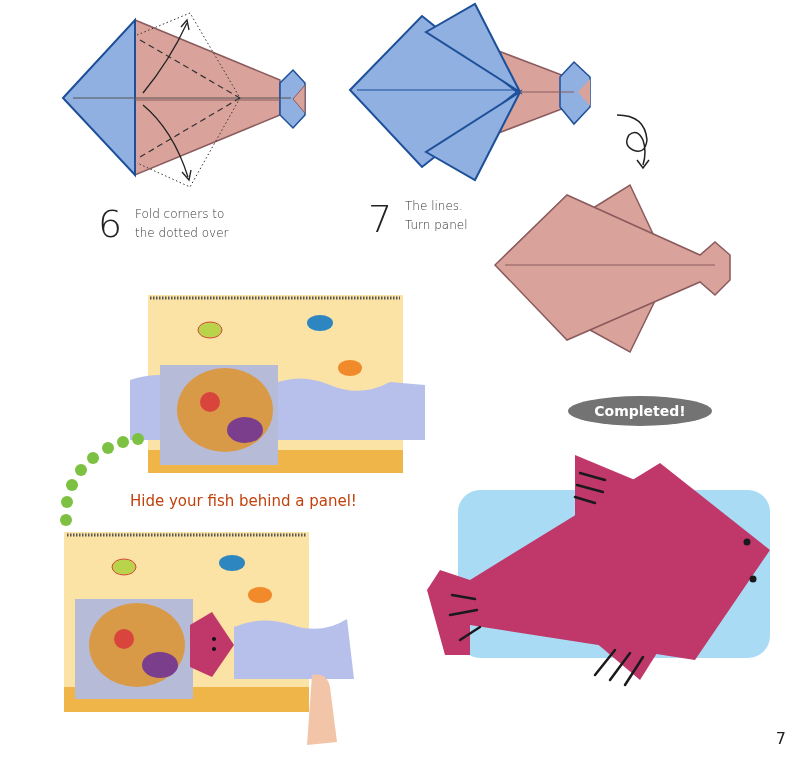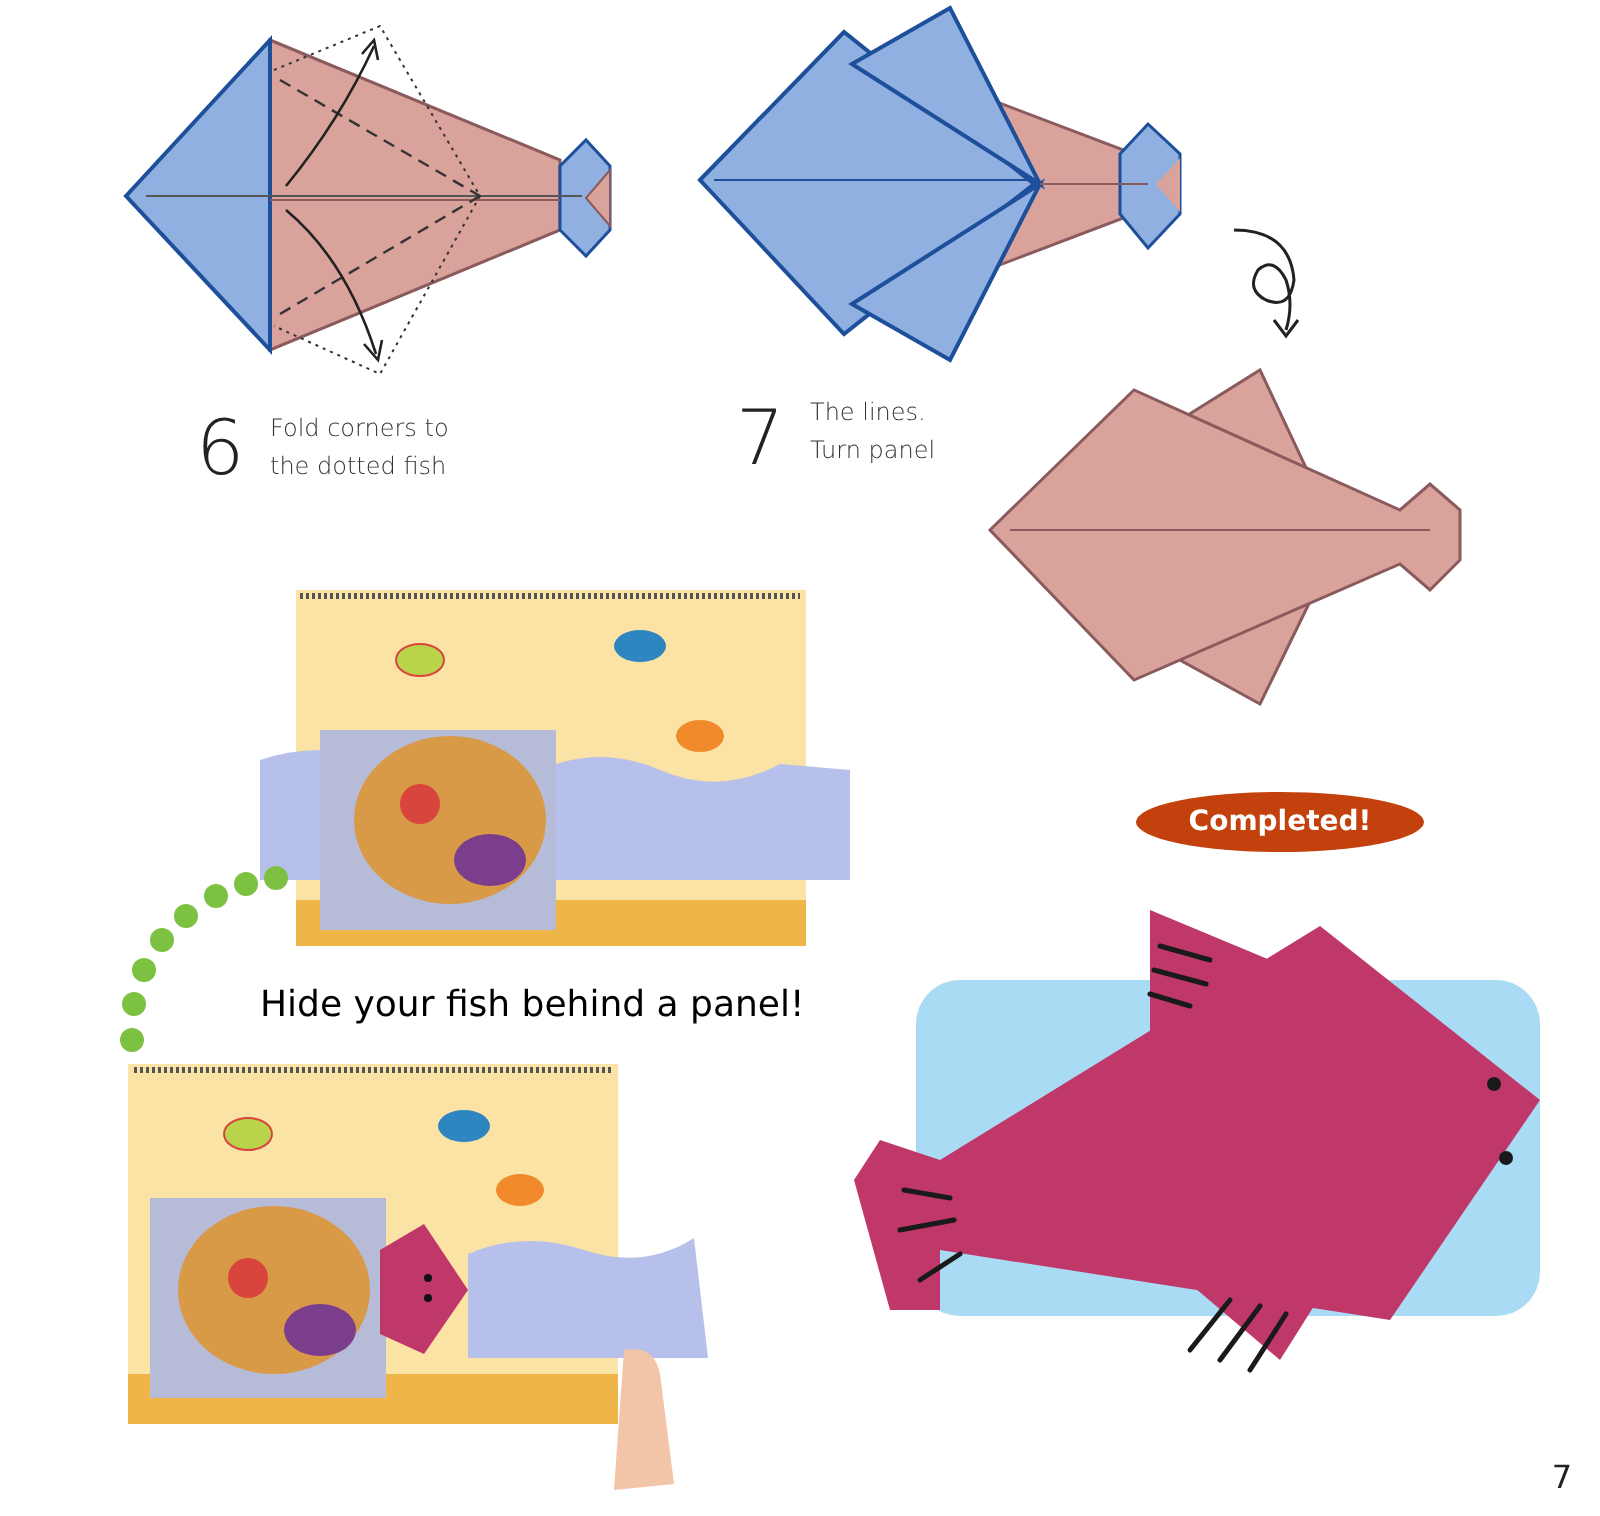--- a/index.html
+++ b/index.html
@@ -1,22 +1,22 @@
 <!DOCTYPE html>
 <html><head>
 <meta charset="utf-8">
 <style>
   html, body { margin:0; padding:0; background:#ffffff; }
   body { width:800px; height:758px; position:relative; overflow:hidden; font-family:"DejaVu Sans", "Liberation Sans", sans-serif; color:#2b2b2b; }
   .abs { position:absolute; }
   svg { display:block; }
   .step-num { position:absolute; font-family:"DejaVu Sans", sans-serif; font-weight:200; font-size:38px; color:#222; line-height:1; }
   .step-text { position:absolute; font-size:12px; line-height:19px; color:#333; font-weight:300; }
-  .caption { position:absolute; font-size:18px; color:#000000; }
-  .badge { position:absolute; left:568px; top:396px; width:144px; height:30px; border-radius:50%; background:#c2410c; color:#fff; font-weight:bold; font-size:14px; display:flex; align-items:center; justify-content:center; }
+  .caption { position:absolute; font-size:15px; color:#c2410c; }
+  .badge { position:absolute; left:568px; top:396px; width:144px; height:30px; border-radius:50%; background:#737373; color:#fff; font-weight:bold; font-size:14px; display:flex; align-items:center; justify-content:center; }
   .page-num { position:absolute; right:14px; bottom:10px; font-size:16px; color:#222; }
 </style>
 </head>
 <body>
 
 <div class="abs" style="left:55px; top:5px;">
   <svg width="260" height="185" viewBox="0 0 260 185">
 
     <polygon points="80,15 225,75 225,110 80,170" fill="#d9a39b" stroke="#8a5a5c" stroke-width="1.5"></polygon>
 
@@ -34,21 +34,21 @@
 
     <path d="M88,88 Q115,55 132,18" fill="none" stroke="#222" stroke-width="1.3"></path>
     <polyline points="126,22 132,15 134,25" fill="none" stroke="#222" stroke-width="1.3"></polyline>
     <path d="M88,100 Q118,125 133,172" fill="none" stroke="#222" stroke-width="1.3"></path>
     <polyline points="127,167 134,175 136,165" fill="none" stroke="#222" stroke-width="1.3"></polyline>
   </svg>
 </div>
 <div class="step-num" style="left:98px; top:205px;">6</div>
 <div class="step-text" style="left:135px; top:205px;">
   <div>Fold corners to</div>
-  <div>the dotted fish</div>
+  <div>the dotted over</div>
 </div>
 
 <div class="abs" style="left:342px; top:2px;">
   <svg width="250" height="180" viewBox="0 0 250 180">
     <polygon points="80,20 225,75 225,105 80,160" fill="#d9a39b" stroke="#8a5a5c" stroke-width="1.5"></polygon>
     <polygon points="218,75 232,60 248,75 248,105 232,122 218,105" fill="#8fb0e0" stroke="#1d4f9a" stroke-width="1.5"></polygon>
     <polygon points="248,77 248,104 236,90" fill="#d9a39b"></polygon>
     <polygon points="8,88 80,14 175,90 80,165" fill="#8fb0e0" stroke="#1d4f9a" stroke-width="2"></polygon>
     <polygon points="84,30 133,2 178,90" fill="#8fb0e0" stroke="#1d4f9a" stroke-width="2"></polygon>
     <polygon points="84,150 133,178 178,90" fill="#8fb0e0" stroke="#1d4f9a" stroke-width="2"></polygon>

